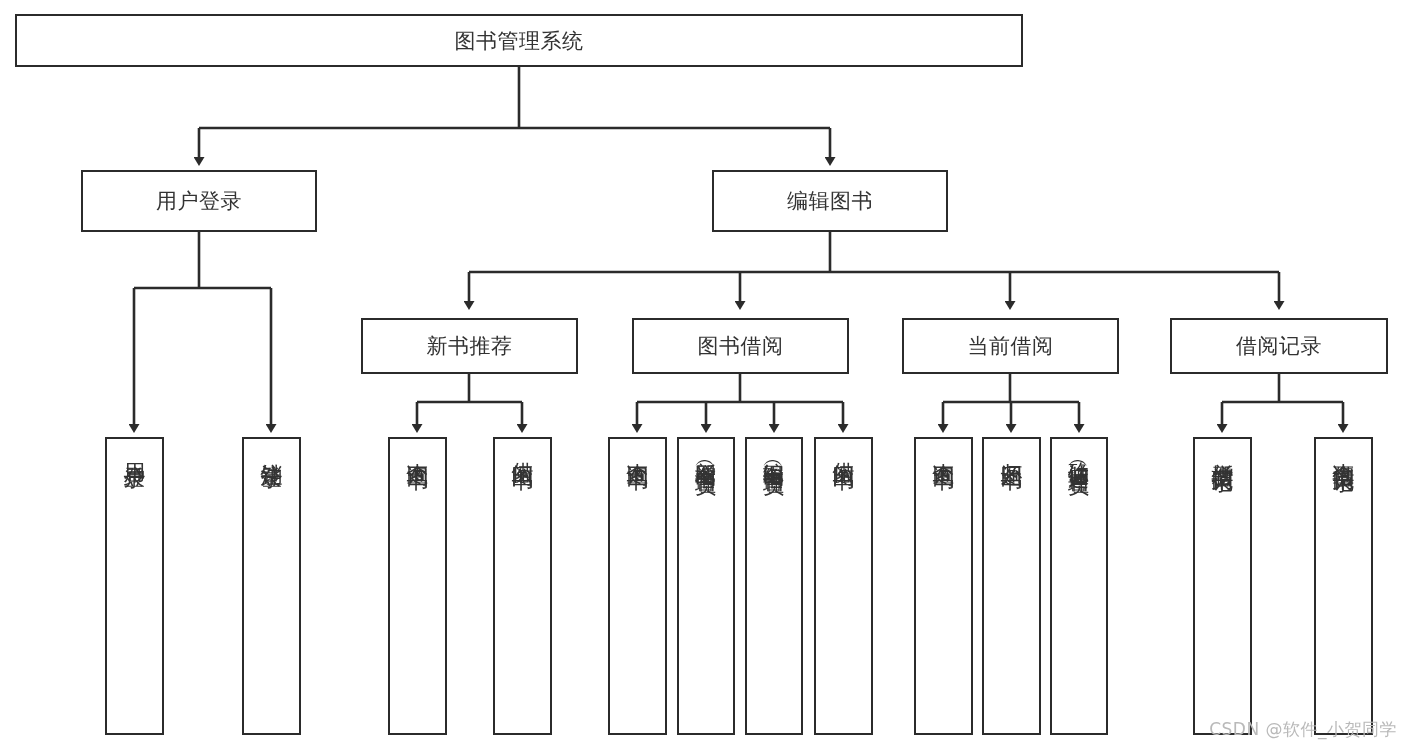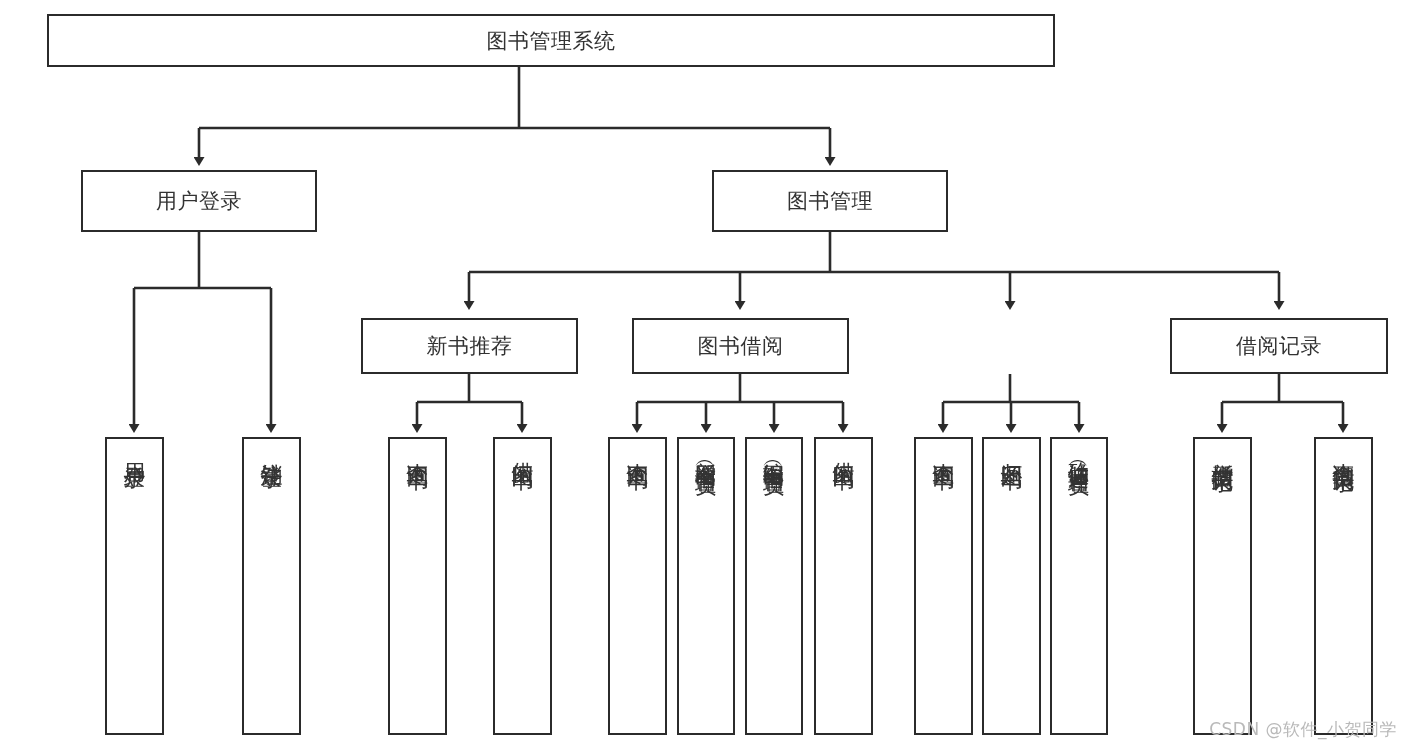--- a/index.html
+++ b/index.html
@@ -123,37 +123,40 @@
       <path d="M1011,402 L1011,425" marker-end="url(#arrow)"></path>
       <path d="M1079,402 L1079,425" marker-end="url(#arrow)"></path>
 
       <path d="M1279,374 L1279,402"></path>
       <path d="M1222,402 L1343,402"></path>
       <path d="M1222,402 L1222,425" marker-end="url(#arrow)"></path>
       <path d="M1343,402 L1343,425" marker-end="url(#arrow)"></path>
     </g>
   </svg>
 
-  <div class="node h" style="left:15px; top:14px; width:1008px; height:53px;margin-left:32px;">
+  <div class="node h" style="left:15px; top:14px; width:1008px; height:53px;">
     <span class="label">图书管理系统</span>
   </div>
 
   <div class="node h" style="left:81px; top:170px; width:236px; height:62px;">
     <span class="label">用户登录</span>
   </div>
   <div class="node h" style="left:712px; top:170px; width:236px; height:62px;">
-    <span class="label">图书管理</span>
+    <span class="label">编辑图书</span>
   </div>
 
   <div class="node h" style="left:632px; top:318px; width:217px; height:56px;">
     <span class="label">图书借阅</span>
   </div>
   <div class="node h" style="left:361px; top:318px; width:217px; height:56px;">
     <span class="label">新书推荐</span>
   </div>
+  <div class="node h" style="left:902px; top:318px; width:217px; height:56px;">
+    <span class="label">当前借阅</span>
+  </div>
   <div class="node h" style="left:1170px; top:318px; width:218px; height:56px;align-items:center;">
     <span class="label">借阅记录</span>
   </div>
 
   <div class="node v" style="left:105px; top:437px; width:59px; height:298px;">
     <span class="label">用户登录</span>
   </div>
   <div class="node v" style="left:242px; top:437px; width:59px; height:298px;">
     <span class="label">注销登录</span>
   </div>

